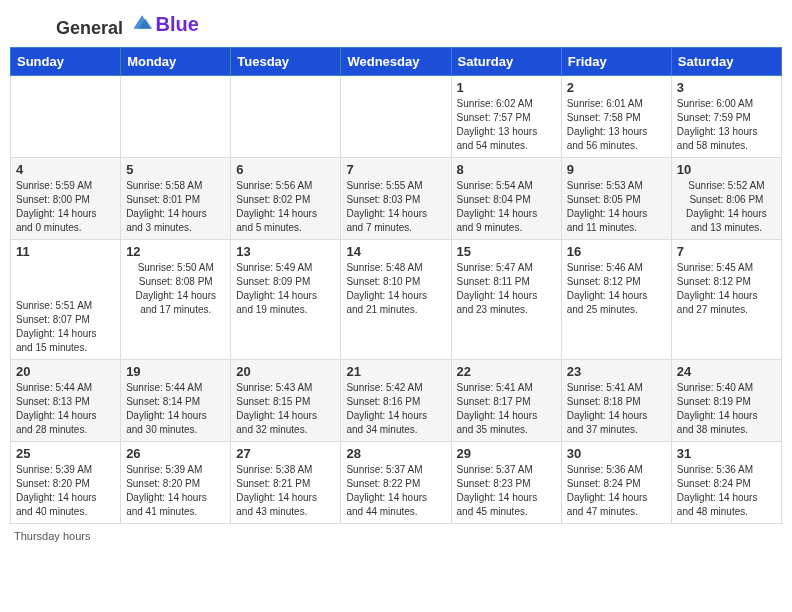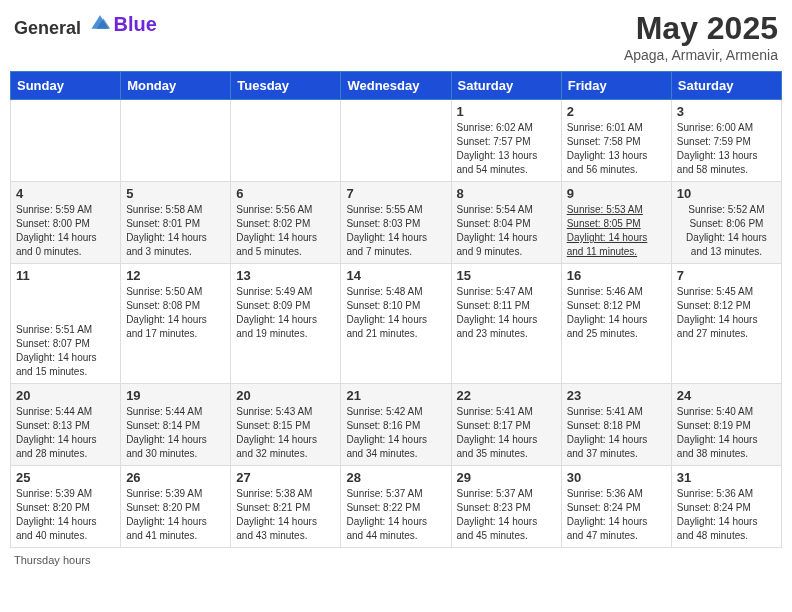--- a/index.html
+++ b/index.html
@@ -14,20 +14,21 @@
       display: flex;
       justify-content: space-between;
       align-items: flex-start;
       margin-bottom: 8px;
       padding: 0 4px;
     }
     .logo {
       display: flex;
       align-items: center;
       gap: 2px;
+      margin-left: 42px;
     }
     .logo-text-general {
       font-size: 18px;
       font-weight: bold;
       color: #333;
     }
     .logo-text-blue {
       font-size: 20px;
       font-weight: bold;
       color: #6d28d9;
@@ -107,24 +108,20 @@
   <div class="logo">
     <div>
       <span class="logo-text-general">General</span>
       <svg class="logo-icon" viewBox="0 0 28 24" xmlns="http://www.w3.org/2000/svg">
         <polygon points="4,20 14,4 24,20" fill="#4a90d9"></polygon>
         <polygon points="10,20 18,8 26,20" fill="#2a6db5" opacity="0.7"></polygon>
       </svg>
     </div>
     <span class="logo-text-blue">Blue</span>
   </div>
-  <div class="title-block">
-    <div class="month-title">May 2025</div>
-    <div class="subtitle">Apaga, Armavir, Armenia</div>
-  </div>
 </div>
 
 <table class="calendar">
   <thead>
     <tr>
     <th>Sunday</th>
         <th>Monday</th>
         <th>Tuesday</th>
         <th>Wednesday</th>
         <th>Saturday</th>
@@ -183,41 +180,41 @@
 Daylight: 14 hours and 7 minutes.</div>
         </td>
         <td>
           <span class="day-number">8</span>
           <div class="day-info" style="white-space: pre-line;">Sunrise: 5:54 AM
 Sunset: 8:04 PM
 Daylight: 14 hours and 9 minutes.</div>
         </td>
         <td>
           <span class="day-number">9</span>
-          <div class="day-info" style="white-space: pre-line; text-decoration: underline;">Sunrise: 5:53 AM
+          <div class="day-info" style="white-space: pre-line;">Sunrise: 5:53 AM
 Sunset: 8:05 PM
 Daylight: 14 hours and 11 minutes.</div>
         </td>
         <td>
           <span class="day-number">10</span>
           <div class="day-info" style="white-space: pre-line; text-align: center;">Sunrise: 5:52 AM
 Sunset: 8:06 PM
 Daylight: 14 hours and 13 minutes.</div>
         </td>
       </tr>
       <tr>
         <td>
           <span class="day-number">11</span>
           <div class="day-info" style="white-space: pre-line; margin-top: 40px;">Sunrise: 5:51 AM
 Sunset: 8:07 PM
 Daylight: 14 hours and 15 minutes.</div>
         </td>
         <td>
           <span class="day-number">12</span>
-          <div class="day-info" style="white-space: pre-line;">Sunrise: 5:50 AM
+          <div class="day-info" style="white-space: pre-line; text-align: center;">Sunrise: 5:50 AM
 Sunset: 8:08 PM
 Daylight: 14 hours and 17 minutes.</div>
         </td>
         <td>
           <span class="day-number">13</span>
           <div class="day-info" style="white-space: pre-line;">Sunrise: 5:49 AM
 Sunset: 8:09 PM
 Daylight: 14 hours and 19 minutes.</div>
         </td>
         <td>

